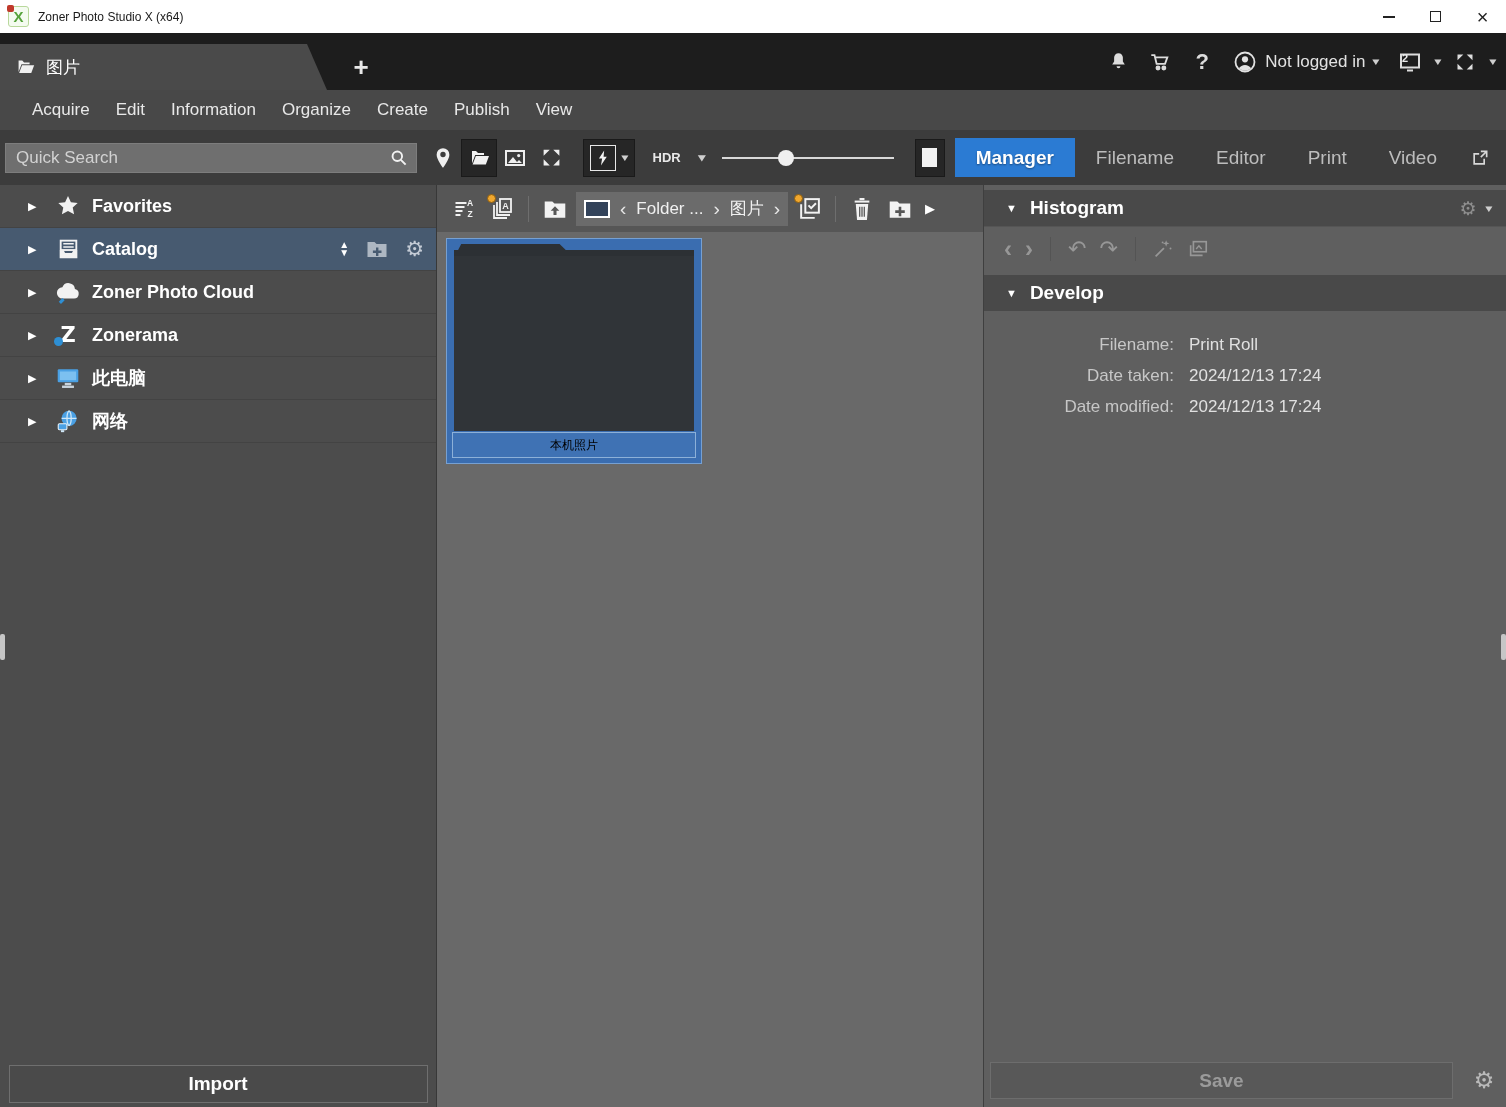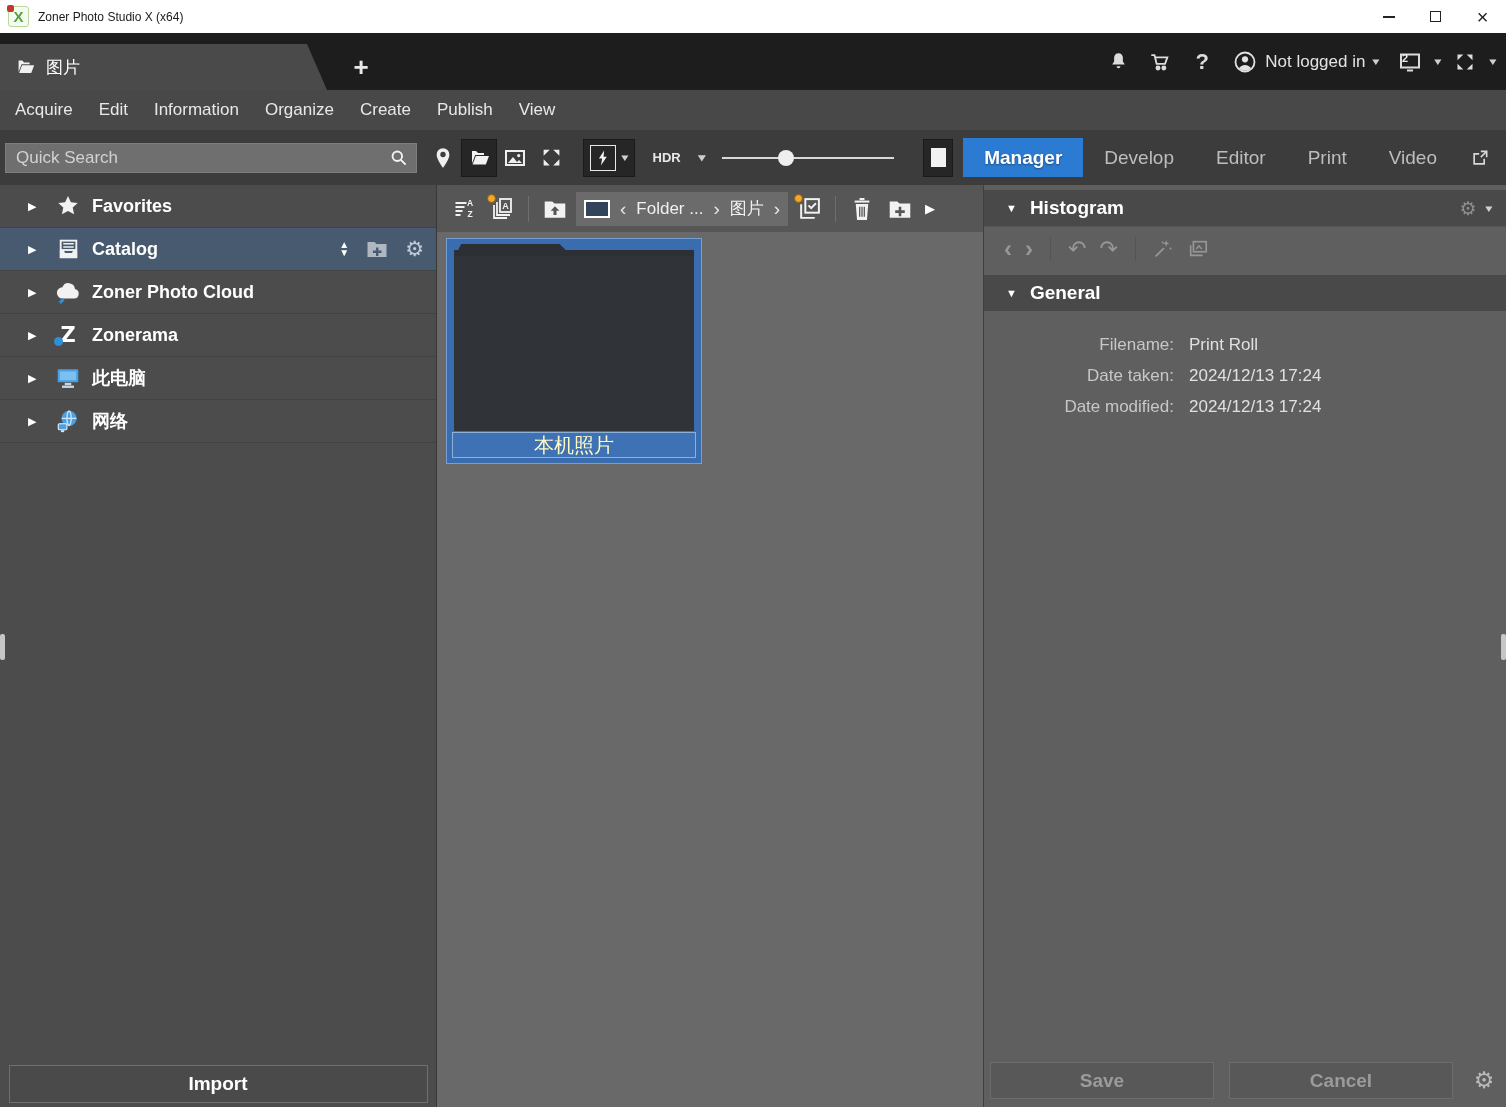--- a/index.html
+++ b/index.html
@@ -31,21 +31,21 @@
           font-size:26px;font-weight:bold;margin-left:14px;}
   .topicons{position:absolute;right:10px;top:0;height:57px;display:flex;align-items:center;gap:8px;color:#dcdcdc;}
   .topico{width:34px;height:34px;display:flex;align-items:center;justify-content:center;color:#dcdcdc;}
   .help-q{font-size:22px;font-weight:bold;}
   .login{display:flex;align-items:center;gap:8px;font-size:17px;color:#e2e2e2;padding:0 6px;}
   .caret{font-size:11px;color:#cfcfcf;transform:scaleX(1.3);}
   .mon2wrap{position:relative;}
   .mon2badge{position:absolute;left:9px;top:7px;font-size:11px;font-weight:bold;color:#e8e8e8;}
 
   
-  .menubar{height:40px;background:#484848;display:flex;align-items:center;padding-left:2px;flex:0 0 auto;}
+  .menubar{height:40px;background:#484848;display:flex;align-items:center;padding-left:19px;flex:0 0 auto;}
   .menuitem{padding:0 13px;font-size:17px;color:#e8e8e8;height:100%;display:flex;align-items:center;}
 
   
   .toolbar{height:55px;background:#3c3c3c;display:flex;align-items:center;flex:0 0 auto;}
   .search{width:412px;height:30px;margin-left:5px;background:#6f6f6f;border:1px solid #7d7d7d;
           display:flex;align-items:center;position:relative;justify-content:center;}
   .search input{flex:1;background:transparent;border:none;outline:none;color:#f0f0f0;font-size:17px;
           padding:0 10px;font-family:"Liberation Sans",sans-serif;}
   .search input::placeholder{color:#d2d2d2;}
   .tbico{width:36px;height:38px;display:flex;align-items:center;justify-content:center;color:#efefef;}
@@ -96,21 +96,21 @@
   .crumbthumb .inner{width:22px;height:14px;background:#33435a;}
   .crumbsep{font-size:19px;color:#e8e8e8;}
   .morearrow{color:#ffffff;font-size:13px;margin-left:4px;}
   .midcontent{flex:1;position:relative;}
   .tile{position:absolute;left:9px;top:6px;width:256px;height:226px;background:#3a6db0;border:1px solid #76a0d2;}
   .foldertab{position:absolute;left:7px;top:5px;width:120px;height:14px;background:#2c3034;
              clip-path:polygon(6% 0,88% 0,100% 100%,0 100%);}
   .folderbody{position:absolute;left:7px;top:17px;right:7px;height:175px;background:#303438;}
   .foldertab2{position:absolute;left:7px;top:11px;right:7px;height:6px;background:#2c3034;}
   .tilelabel{position:absolute;left:5px;right:5px;bottom:5px;height:26px;background:#3f72b4;border:1px solid #8cb0d8;
-             color:#fef9c3;font-size:20px;display:flex;align-items:center;justify-content:center;}
+             color:#000000;font-size:12px;display:flex;align-items:center;justify-content:center;}
 
   
   .right{flex:1;background:#5f5f5f;display:flex;flex-direction:column;min-width:0;}
   .sechead{height:36px;background:#494949;display:flex;align-items:center;margin-top:5px;flex:0 0 auto;}
   .sechead .tri{margin-left:22px;font-size:11px;color:#ffffff;}
   .sechead .hlabel{margin-left:13px;color:#ffffff;font-weight:bold;font-size:19px;}
   .sechead .hright{margin-left:auto;margin-right:14px;display:flex;align-items:center;gap:10px;color:#8f8f8f;}
   .histarea{height:264px;position:relative;flex:0 0 auto;}
   .pvfolder{position:absolute;left:176px;top:29px;width:170px;height:120px;}
   .pvtab{position:absolute;left:0;top:0;width:62px;height:12px;background:#747474;border-radius:2px 2px 0 0;}
@@ -283,21 +283,21 @@
     </div>
     <div class="slider">
       <div class="track"></div>
       <div class="knob"></div>
     </div>
     <div class="sqbox">
       <span class="sq"></span>
     </div>
     <div class="modes">
       <div class="modebtn active">Manager</div>
-      <div class="modebtn">Develop</div>
+      <div class="modebtn">Filename</div>
       <div class="modebtn">Editor</div>
       <div class="modebtn">Print</div>
       <div class="modebtn">Video</div>
     </div>
     <div class="extlink">
       <span>
           <svg width="20" height="20" viewBox="0 0 24 24" fill="currentColor">
             <path d="M4 6v14h14v-7h-2v5H6V8h5V6z"></path>
             <path d="M13 3h8v8h-2V6.4L13.7 11.7 12.3 10.3 17.6 5H13z"></path>
           </svg>
@@ -497,40 +497,39 @@
         <span>
           <span><svg width="22" height="22" viewBox="0 0 24 24" fill="none" stroke="currentColor" stroke-width="1.8">
                 <rect x="7" y="4" width="14" height="11"></rect>
                 <path d="M4 8v11h13"></path>
                 <path d="M10 12l3-3.5 3 3.5" stroke-width="1.5"></path>
               </svg></span>
         </span>
       </div>
       <div class="sechead">
         <span class="tri">▼</span>
-        <span class="hlabel">General</span>
+        <span class="hlabel">Develop</span>
       </div>
       <div class="fields">
         <div class="frow">
           <span class="flabel">Filename:</span>
           <span class="fvalue">Print Roll</span>
         </div>
         <div class="frow">
           <span class="flabel">Date taken:</span>
           <span class="fvalue">2024/12/13 17:24</span>
         </div>
         <div class="frow">
           <span class="flabel">Date modified:</span>
           <span class="fvalue">2024/12/13 17:24</span>
         </div>
       </div>
       <div class="right-spacer"></div>
       <div class="actions">
         <div class="actbtn">Save</div>
-        <div class="actbtn">Cancel</div>
         <div class="actgear">
           <span>⚙</span>
         </div>
       </div>
     </div>
   </div>
 
   <div class="edgehandle left"></div>
   <div class="edgehandle right"></div>
 </div>

